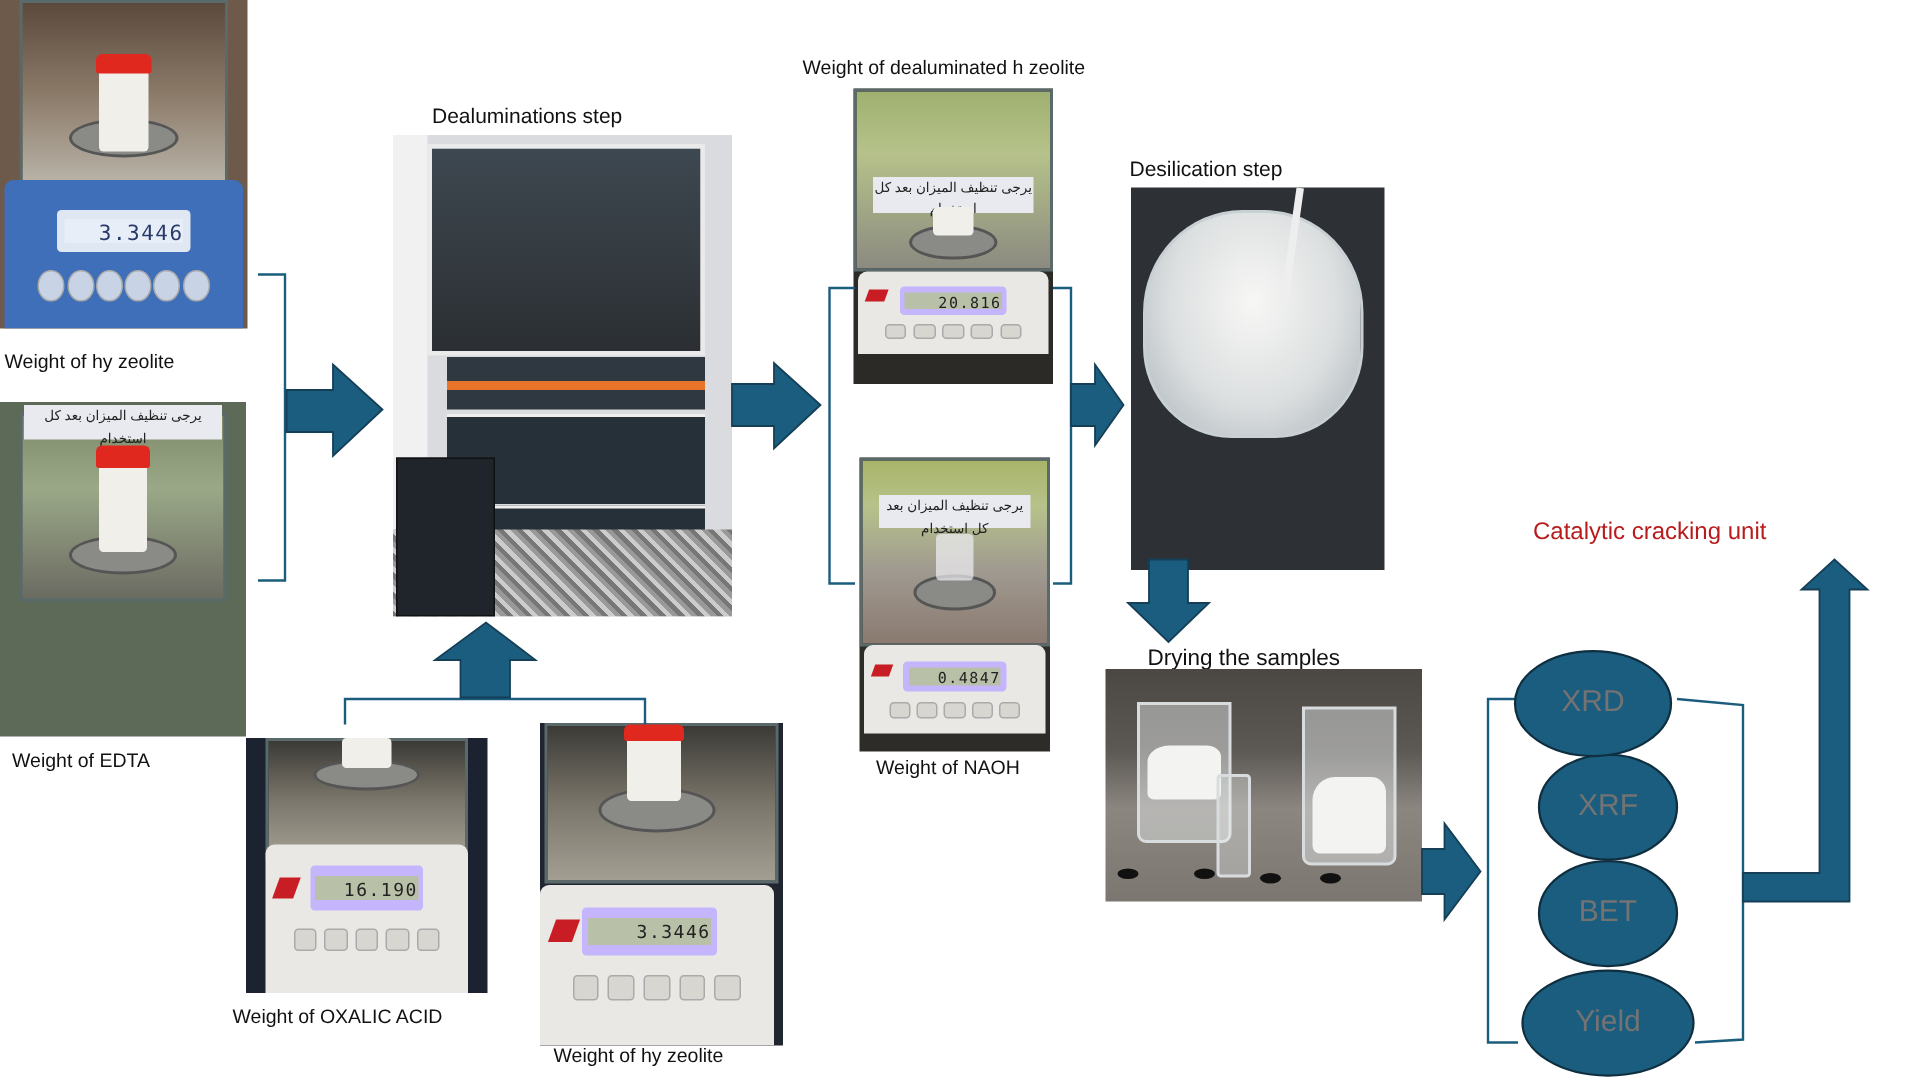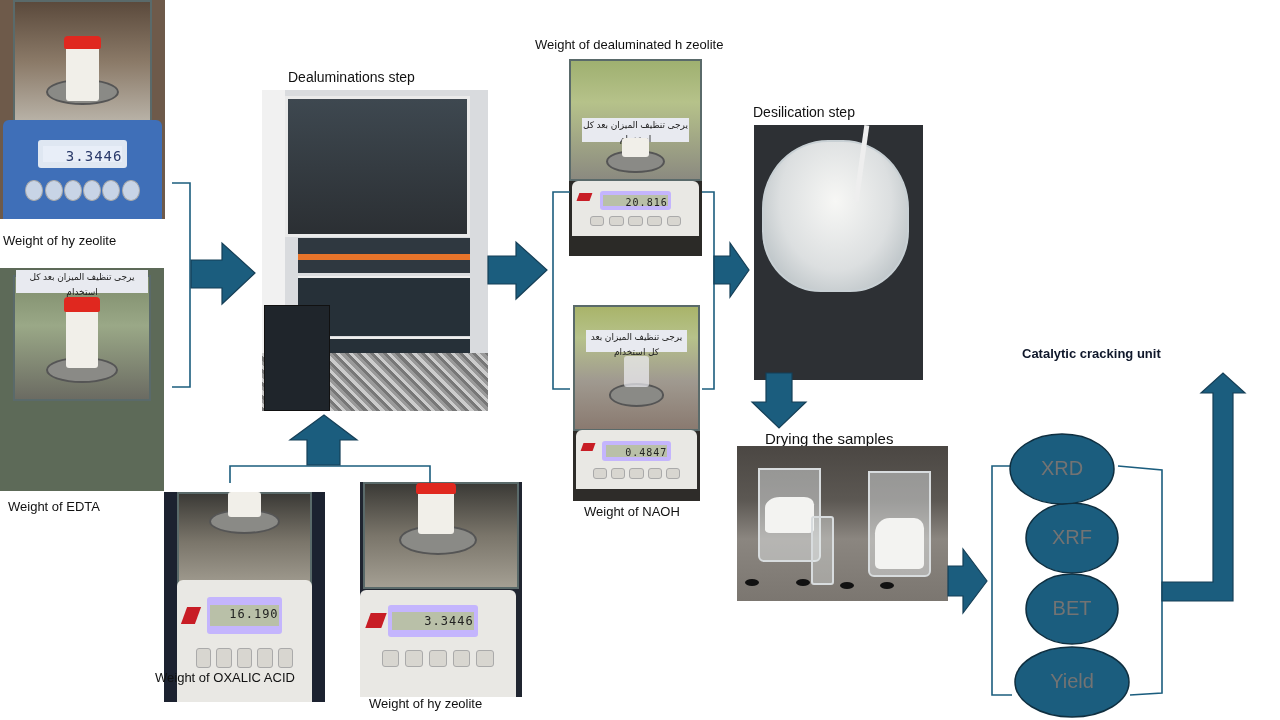--- a/index.html
+++ b/index.html
@@ -3,21 +3,21 @@
 <meta charset="utf-8">
 <style>
   html, body { margin:0; padding:0; }
   body { width:1280px; height:720px; position:relative; background:#ffffff; overflow:hidden;
          font-family:"Liberation Sans", "DejaVu Sans", sans-serif; color:#111; }
   .abs { position:absolute; }
   .label { position:absolute; font-size:13px; color:#111; white-space:nowrap; }
   .title { position:absolute; font-size:14px; color:#111; white-space:nowrap; }
   .photo { position:absolute; overflow:hidden; }
   svg { position:absolute; left:0; top:0; }
-  .bold-title { position:absolute; font-size:13px; font-weight:bold; color:#0f172a; white-space:nowrap; }
+  .bold-title { position:absolute; font-size:16px; font-weight:normal; color:#b91c1c; white-space:nowrap; }
 
   
   .bal-glass { position:absolute; left:8%; right:8%; top:0; height:55%;
                background:linear-gradient(180deg,#7d8b6a 0%,#9aa887 40%,#6b6b62 100%); border:2px solid #5a6a6a; }
   .bal-glass.indoor { background:linear-gradient(180deg,#5b4a3c 0%,#8b7a68 50%,#b9b3a8 100%); }
   .bal-glass.dark { background:linear-gradient(180deg,#3b3a36 0%,#7a756a 50%,#a49f93 100%); }
   .bal-pan { position:absolute; left:28%; right:28%; top:40%; height:10%; border-radius:50%;
              background:#8a8a86; border:2px solid #555; }
   .bal-jar { position:absolute; left:40%; width:20%; top:14%; height:32%; background:#f1efe9; border-radius:3px; }
   .bal-jar .lid { position:absolute; left:-6%; right:-6%; top:-6%; height:22%; background:#e0281f; border-radius:4px 4px 2px 2px; }
@@ -106,21 +106,21 @@
   <div class="bar">
       <div class="stripe"></div>
     </div>
   <div class="drawer1"></div>
   <div class="drawer2"></div>
   <div class="floor"></div>
   <div class="chiller"></div>
 </div>
 <div class="title" style="left:288px;top:69px;text-align:right;">Dealuminations step</div>
 
-<div class="photo" style="left:164px;top:492px;width:161px;height:210px;background:#1c2230;">
+<div class="photo" style="left:164px;top:492px;width:161px;height:170px;background:#1c2230;">
   <div class="bal-glass dark" style="height:45%;"></div>
   <div class="bal-pan" style="top:8%;"></div>
   <div class="bal-jar" style="top:0;height:12%;"></div>
   <div class="bal-body" style="top:42%;left:8%;right:8%;">
     <div class="bal-logo"></div>
     <div class="bal-display">
         <div class="lcd">16.190</div>
       </div>
     <div class="bal-keys">
         <span></span>

